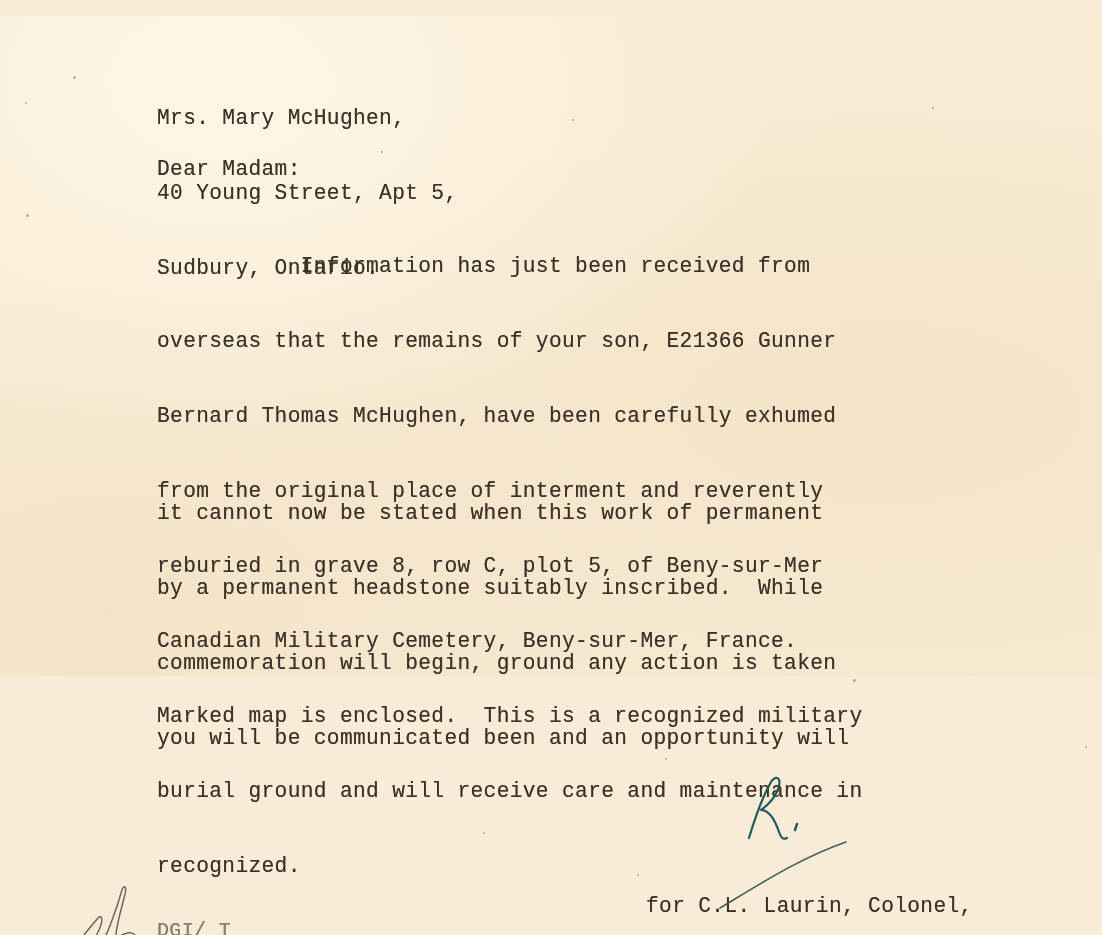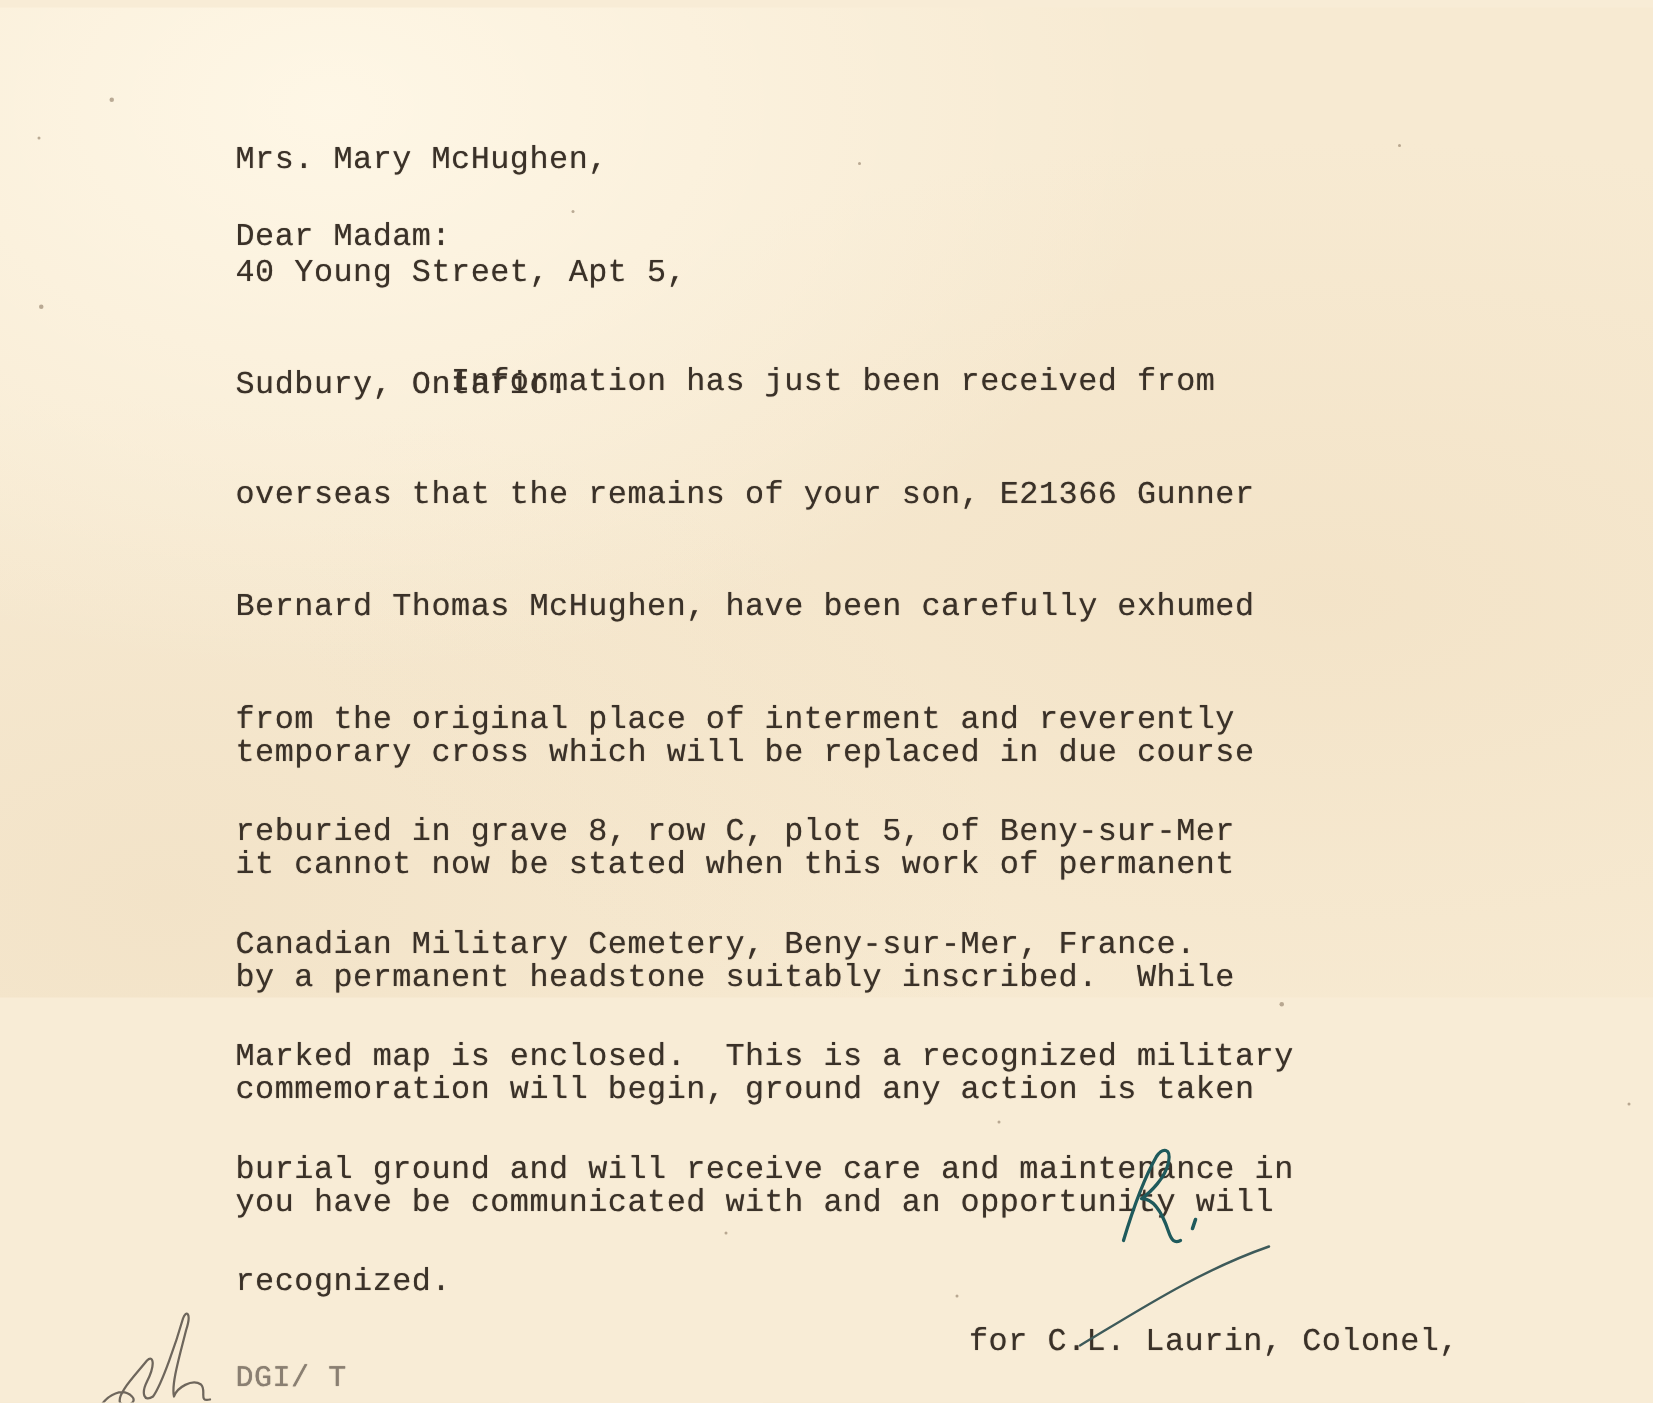--- a/index.html
+++ b/index.html
@@ -8,21 +8,21 @@
     }
     body {
       width: 1102px;
       height: 935px;
       overflow: hidden;
       background: #f8ecd6;
       position: relative;
     }
     .paper {
       position: absolute;
-      left: 0; top: 5px;
+      left: 0; top: 16px;
       width: 1102px;
       height: 660px;
       background:
         radial-gradient(ellipse at 20% 10%, rgba(255,248,232,0.9) 0%, rgba(255,248,232,0) 45%),
         radial-gradient(ellipse at 80% 60%, rgba(240,222,192,0.55) 0%, rgba(240,222,192,0) 55%),
         radial-gradient(ellipse at 10% 90%, rgba(238,220,190,0.5) 0%, rgba(238,220,190,0) 40%),
         #f7ead2;
     }
     .speck {
       position: absolute;
@@ -85,25 +85,24 @@
     <span class="line">Bernard Thomas McHughen, have been carefully exhumed</span>
     <span class="line">from the original place of interment and reverently</span>
     <span class="line">reburied in grave 8, row C, plot 5, of Beny-sur-Mer</span>
     <span class="line">Canadian Military Cemetery, Beny-sur-Mer, France.</span>
     <span class="line">Marked map is enclosed.  This is a recognized military</span>
     <span class="line">burial ground and will receive care and maintenance in</span>
     <span class="line">recognized.</span>
   </div>
 
   <div id="para2" class="tw">
-    <span class="line">temporary cross which will be replaced in due course</span>
     <span class="line">it cannot now be stated when this work of permanent</span>
     <span class="line">by a permanent headstone suitably inscribed.  While</span>
     <span class="line">commemoration will begin, ground any action is taken</span>
-    <span class="line">you have be communicated with and an opportunity will</span>
+    <span class="line">you will be communicated been and an opportunity will</span>
     
     
     
     
   </div>
 
 
   <svg class="sig-svg" style="left:735px;top:758px;" width="90" height="80" viewBox="0 0 90 80">
     <path d="M14 64 C 20 44, 28 22, 36 8 C 40 2, 46 2, 44 12 C 42 22, 32 32, 26 36 C 34 36, 40 46, 44 58 C 46 64, 48 66, 52 64" fill="none" stroke="#1f5a5c" stroke-width="2.2" stroke-linecap="round" stroke-linejoin="round"></path>
     <path d="M62 50 l -2 6" fill="none" stroke="#1f5a5c" stroke-width="2.4" stroke-linecap="round"></path>

